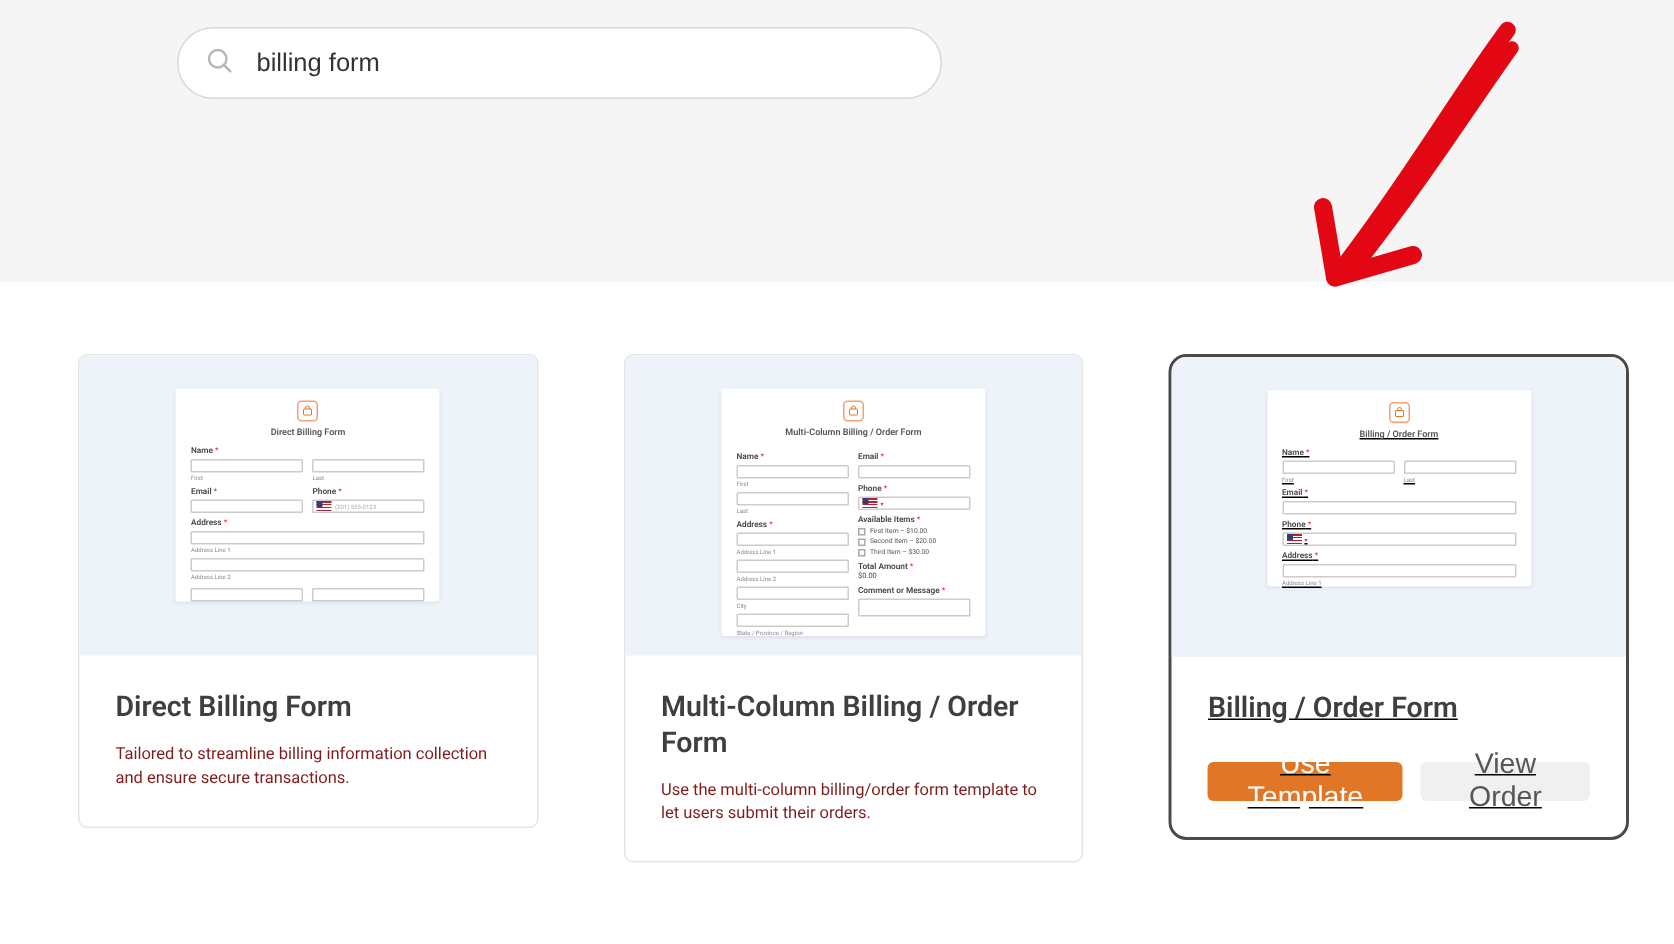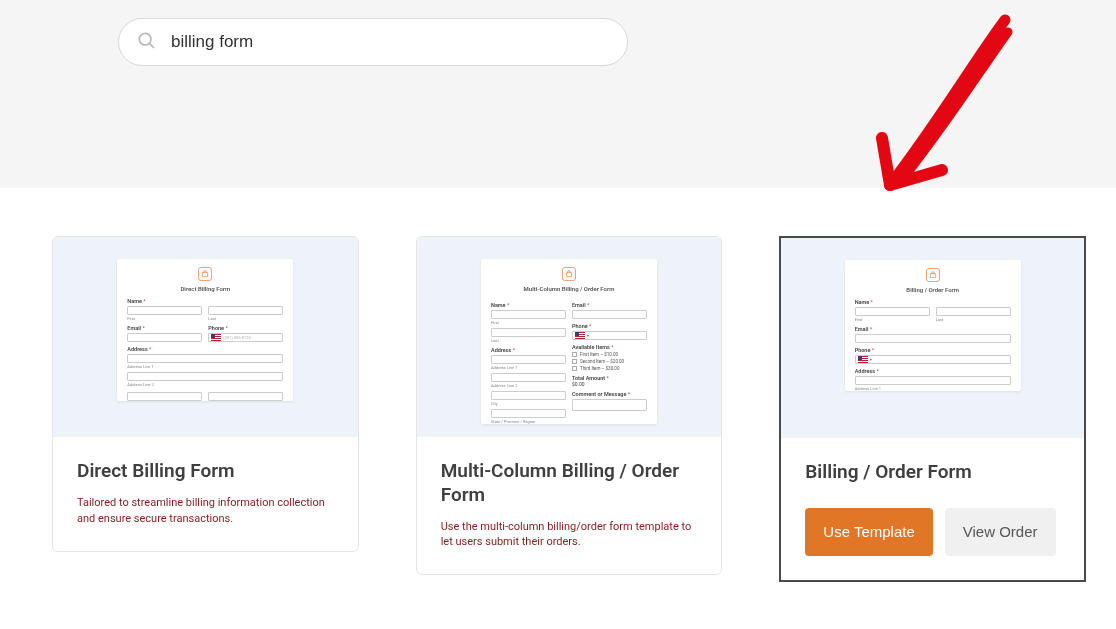--- a/index.html
+++ b/index.html
@@ -58,21 +58,22 @@
     border: 1px solid #e5e5e5;
     border-radius: 6px;
     overflow: hidden;
     background: #fff;
     display: flex;
     flex-direction: column;
     margin-left: 22px;
   }
   .card.active {
     border: 2px solid #4a4a4a;
-    border-radius: 0;
+    border-radius: 12px;
+    text-decoration: underline;
   }
   .card-preview {
     height: 200px;
     background: #eef3f9;
     position: relative;
     display: flex;
     justify-content: center;
     align-items: flex-start;
     padding-top: 22px;
     overflow: hidden;
@@ -130,24 +131,24 @@
     font-size: 11px;
     color: #7f1d1d;
     line-height: 1.45;
   }
   .card-actions {
     padding: 0 24px 24px 24px;
     display:flex;
     gap: 12px;
   }
   .btn {
-    height: 48px;
+    height: 26px;
     padding: 0 18px;
     border-radius: 4px;
-    font-size: 15px;
+    font-size: 19px;
     font-weight: 500;
     cursor: pointer;
     border: none;
     display:inline-flex;
     align-items:center;
     justify-content:center;
   }
   .btn-primary { background:#e27627; color:#fff; }
   .btn-secondary { background:#f0f0f0; color:#565656; }
   

